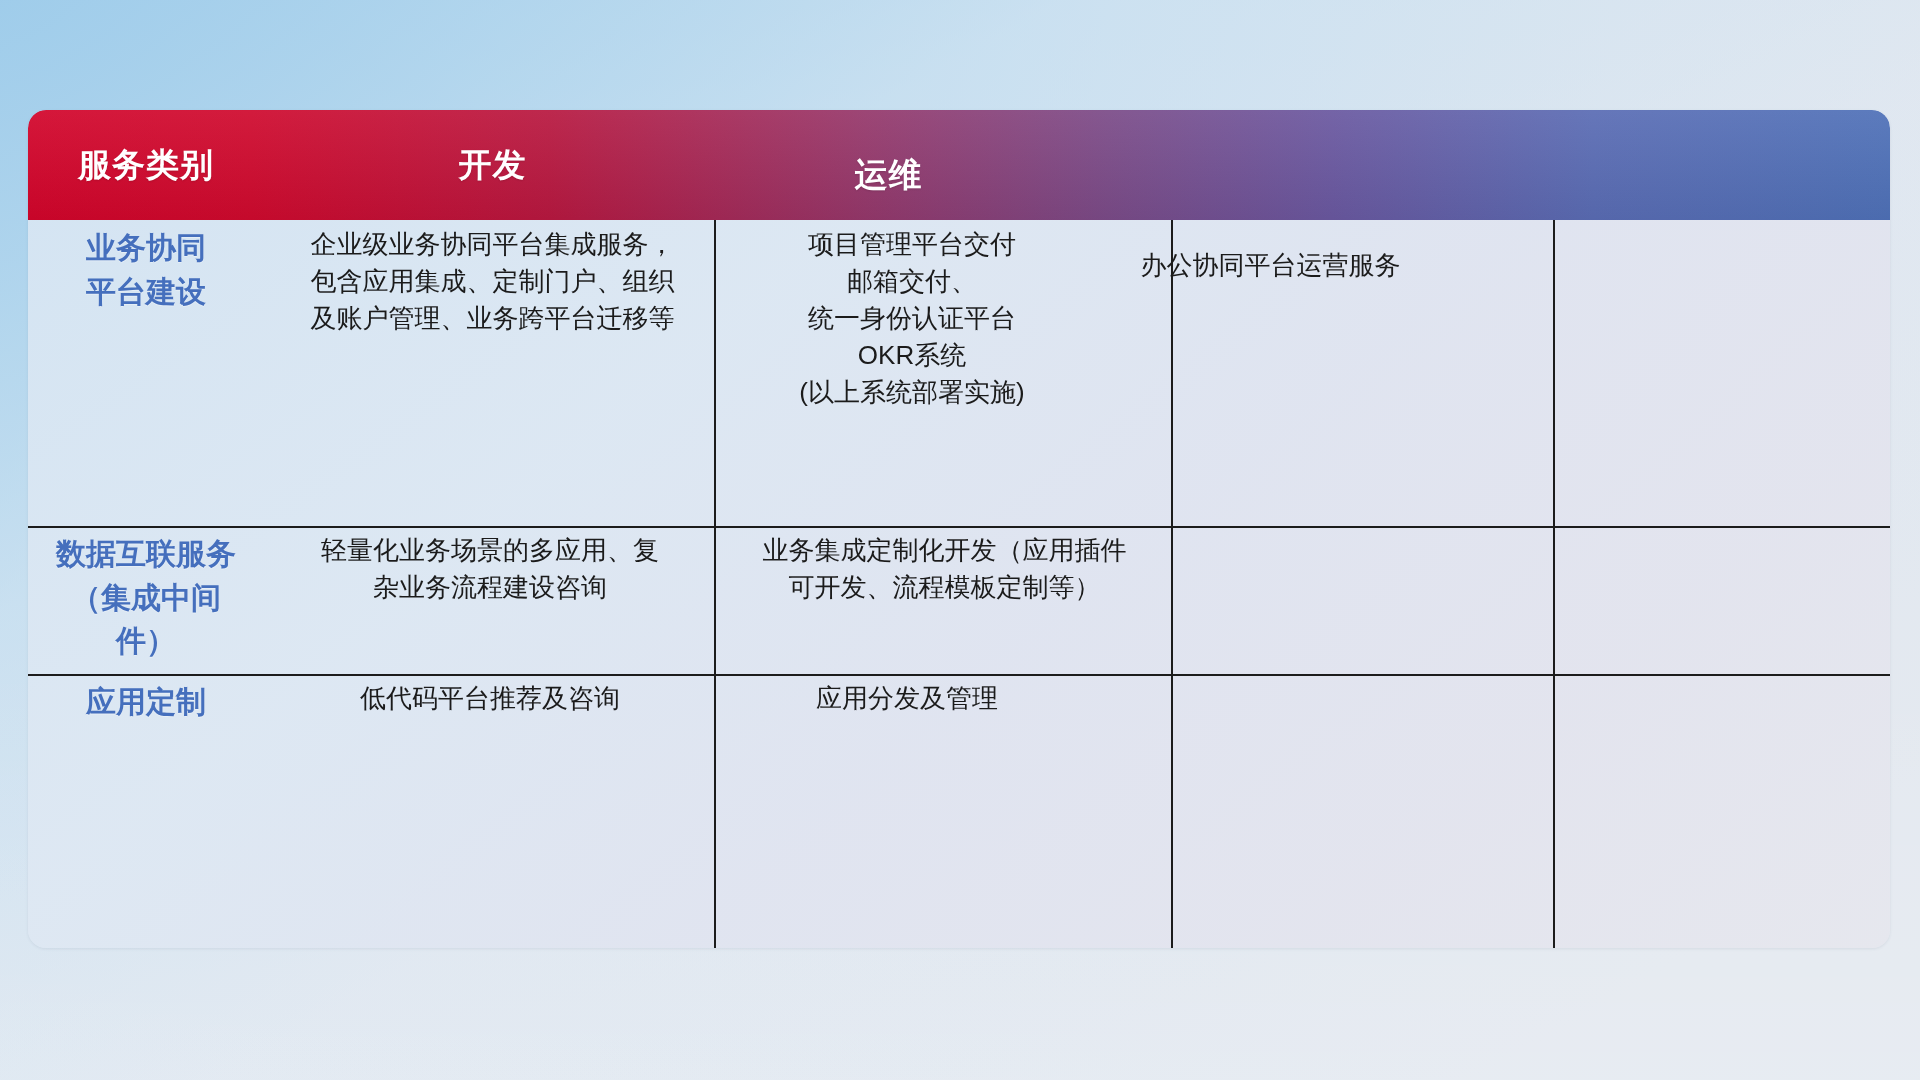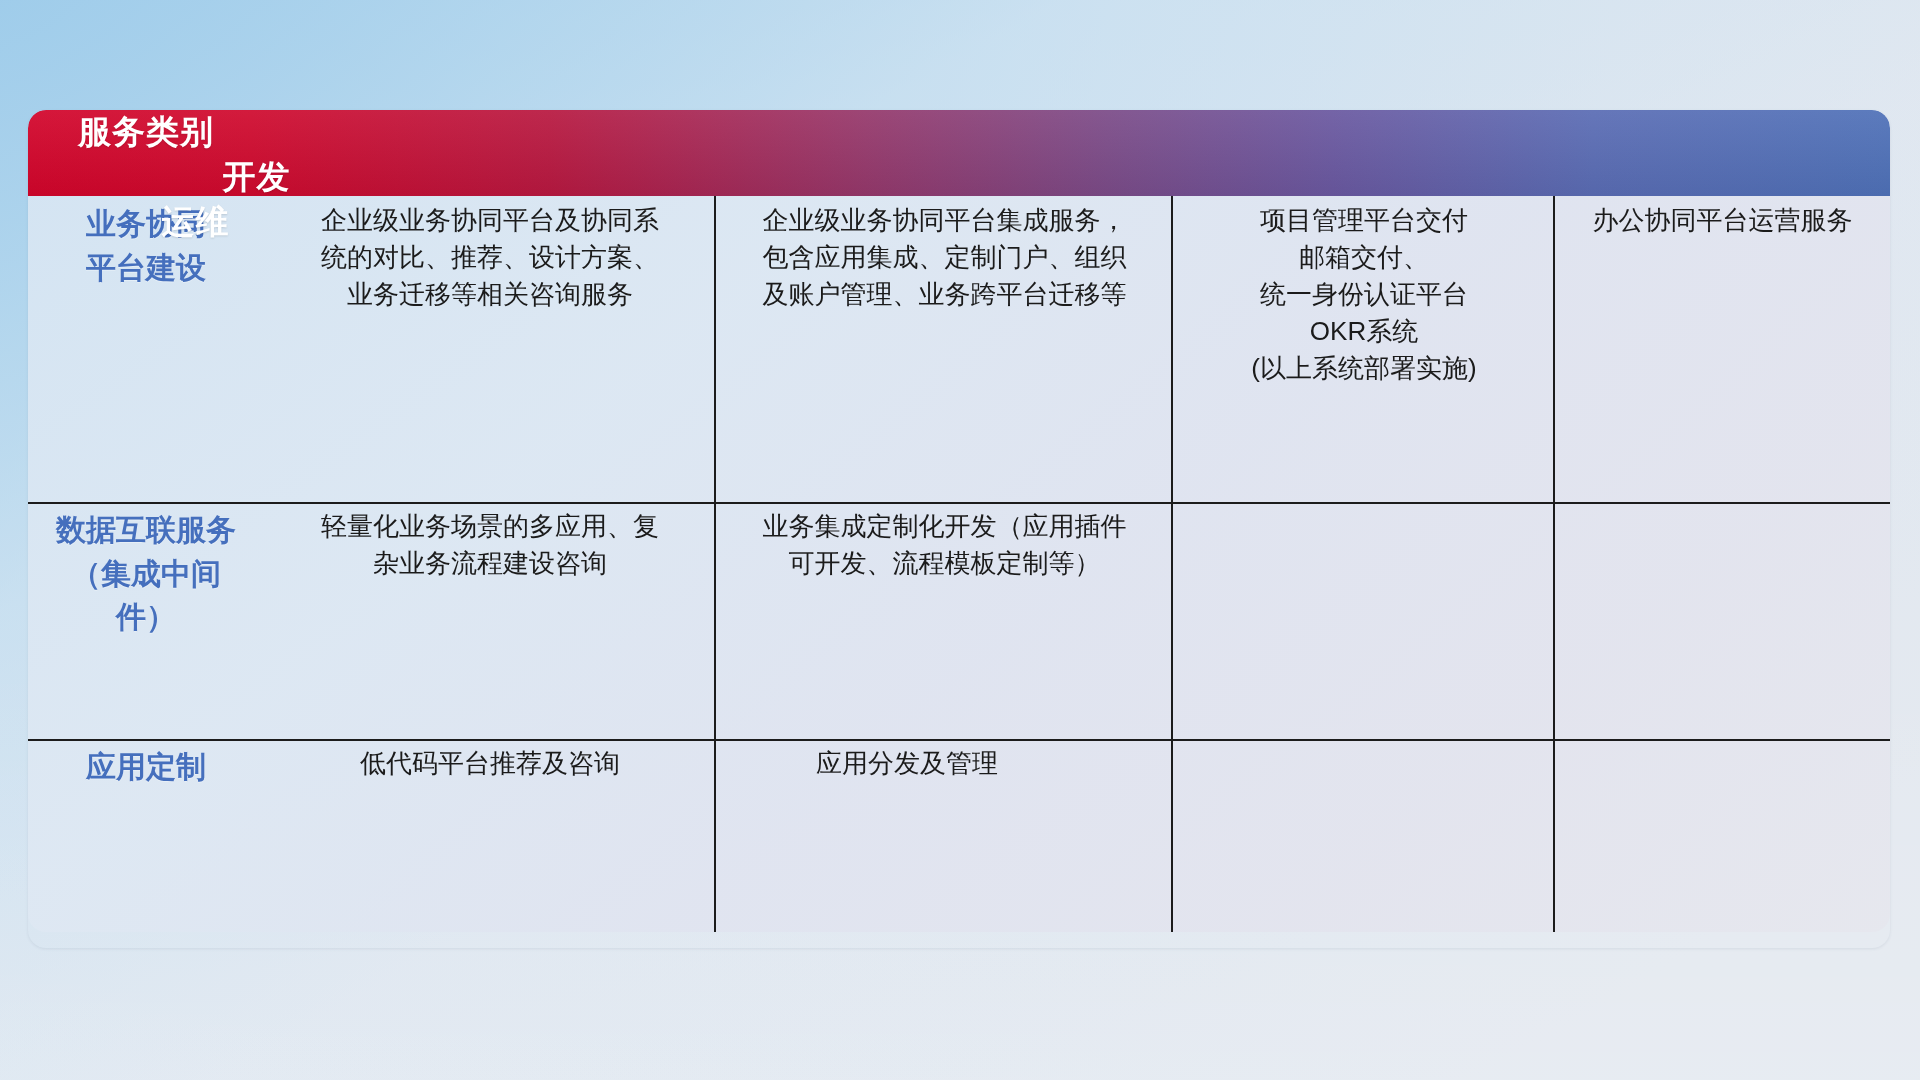--- a/index.html
+++ b/index.html
@@ -28,33 +28,32 @@
     position:absolute;
     left:28px;top:110px;width:1862px;height:838px;
     border-radius:18px;
     overflow:hidden;
     box-shadow:0 1px 3px rgba(60,80,110,.10);
   }
 
   
   .thead{
     position:relative;
-    height:86px;
+    height:110px;
     display:flex;
     background:linear-gradient(90deg,
         #d2052b 0%,
         #cf0a2e 12%,
         #b81840 28%,
         #95386b 45%,
         #7b4b88 58%,
         #6a58a0 70%,
         #5a6cb4 84%,
         #4f71b8 100%);
     border-radius:18px 18px 0 0;
-    flex-direction:column;
   }
   .thead::after{
     content:"";position:absolute;inset:0;
     background:linear-gradient(180deg, rgba(255,255,255,.07) 0%, rgba(0,0,0,.05) 100%);
     pointer-events:none;
   }
   .th{
     display:flex;align-items:center;justify-content:center;
     color:#fff;
     font-size:33px;
@@ -74,21 +73,21 @@
         rgba(224,228,240,.92) 55%,
         rgba(227,228,238,.92) 78%,
         rgba(230,231,238,.92) 100%);
     border-radius:0 0 18px 18px;
   }
   .row{
     display:flex;
     position:relative;
   }
   .row.r1{height:306px;}
-  .row.r2{height:237px;}
+  .row.r2{height:148px;}
   .row.r3{height:225px;}
   .row + .row::before{
     content:"";position:absolute;left:0;right:0;top:0;height:2px;
     background:#1c1c1c;
   }
   .cell{
     display:flex;align-items:flex-start;justify-content:center;
     position:relative;
     box-sizing:border-box;
     padding:6px 14px;
@@ -113,21 +112,21 @@
     line-height:1.42;
     text-align:center;
     white-space:pre-line;
   }
 
   
   .c0{width:236px;}
   .c1{width:452px;}
   .c2{width:457px;}
   .c3{width:382px;}
-  .c4{width:335px;}
+  .c4{width:335px;margin-top:21px;}
 </style>
 </head>
 <body>
 
 <div id="bg"></div>
 <div id="bg2"></div>
 <div id="bg3"></div>
 
 <div id="table">
 
@@ -140,25 +139,20 @@
   <div class="tbody">
 
     <div class="vline" style="left:686px"></div>
     <div class="vline" style="left:1143px"></div>
     <div class="vline" style="left:1525px"></div>
 
     <div class="row r1">
       <div class="cell c0">
         <span class="cat">业务协同
 平台建设</span>
-      </div>
-      <div class="cell c1">
-        <span class="txt">企业级业务协同平台及协同系
-统的对比、推荐、设计方案、
-业务迁移等相关咨询服务</span>
       </div>
       <div class="cell c2">
         <span class="txt">企业级业务协同平台集成服务，
 包含应用集成、定制门户、组织
 及账户管理、业务跨平台迁移等</span>
       </div>
       <div class="cell c3">
         <span class="txt">项目管理平台交付
 邮箱交付、
 统一身份认证平台

